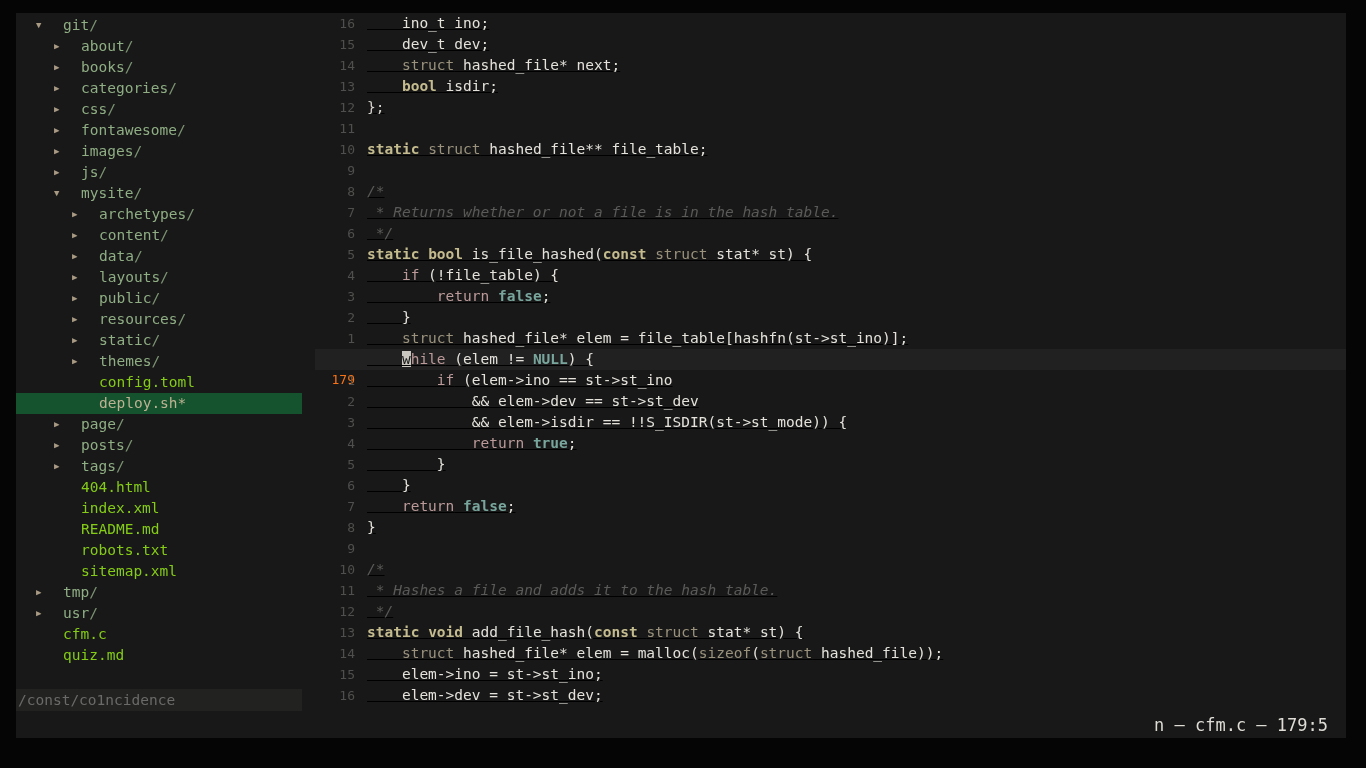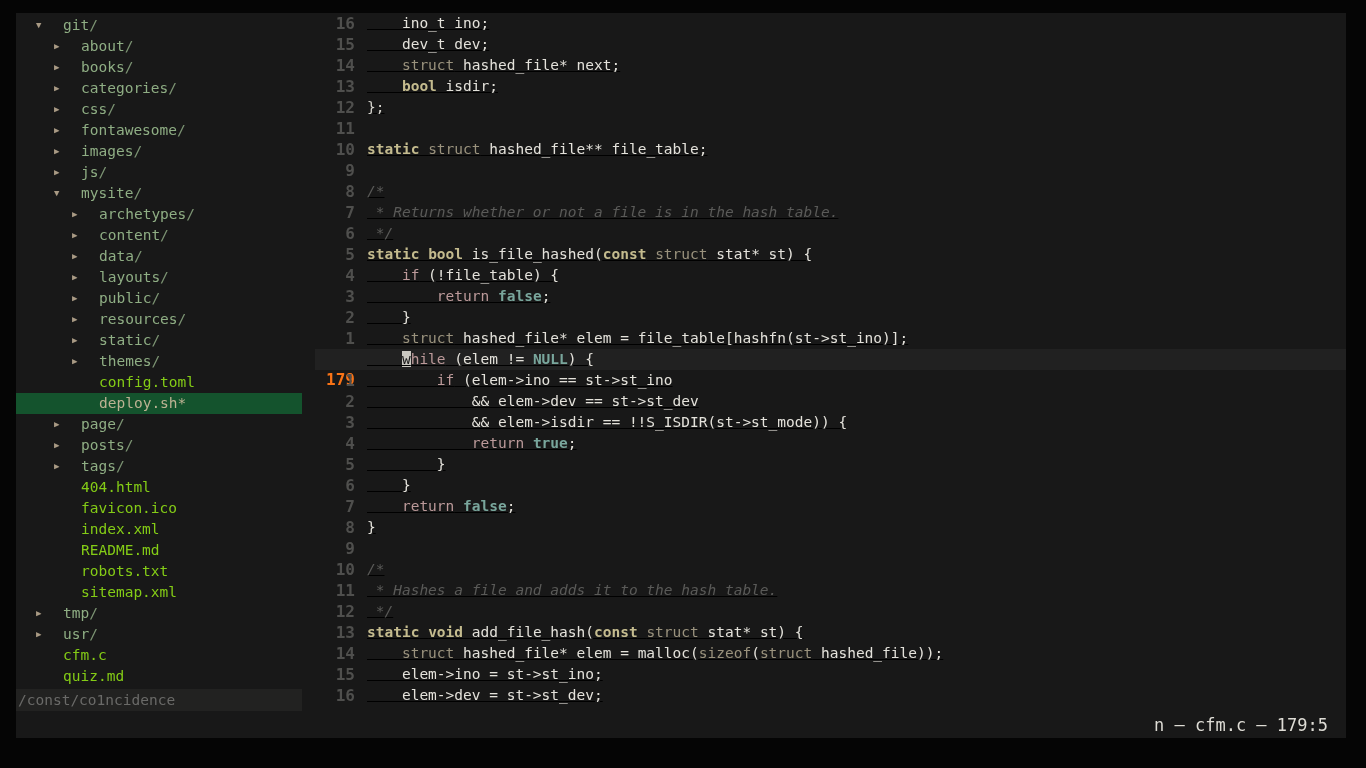--- a/index.html
+++ b/index.html
@@ -109,23 +109,22 @@
     display: flex;
     align-items: center;
   }
   .cline.current { background: #212121; }
   .gutter {
     width: 40px;
     flex: 0 0 40px;
     text-align: right;
     color: #4f4f4d;
     padding-right: 12px;
-    font-size: 16px;
+    font-size: 13px;
     user-select: none;
-    font-weight: bold;
   }
   .cline.current .gutter { color: #f97316; margin-top: 40px; }
   .ctext { flex: 1 1 auto; white-space: pre; text-decoration: underline; }
 
   
   .t-kw    { color: #c4bb8e; font-weight: bold; }
   .t-type  { color: #9a927d; }
   .t-const { color: #79a69c; font-weight: bold; }
   .t-ctl   { color: #bc9a9a; }
   .t-punct { color: #d6d4cd; }
@@ -270,25 +269,20 @@
           </div>
           <div class="tree-row">
             <span style="display: inline-block; flex: 0 0 auto; width: 36px;"></span>
             <span class="arrow">▶</span>
             <span class="tname dir"><span>tags</span><span class="slash">/</span></span>
           </div>
           <div class="tree-row">
             <span style="display: inline-block; flex: 0 0 auto; width: 36px;"></span>
             <span class="arrow blank">&nbsp;</span>
             <span class="tname file">404.html</span>
-          </div>
-          <div class="tree-row">
-            <span style="display: inline-block; flex: 0 0 auto; width: 36px;"></span>
-            <span class="arrow blank">&nbsp;</span>
-            <span class="tname file">favicon.ico</span>
           </div>
           <div class="tree-row">
             <span style="display: inline-block; flex: 0 0 auto; width: 36px;"></span>
             <span class="arrow blank">&nbsp;</span>
             <span class="tname file">index.xml</span>
           </div>
           <div class="tree-row">
             <span style="display: inline-block; flex: 0 0 auto; width: 36px;"></span>
             <span class="arrow blank">&nbsp;</span>
             <span class="tname file">README.md</span>

